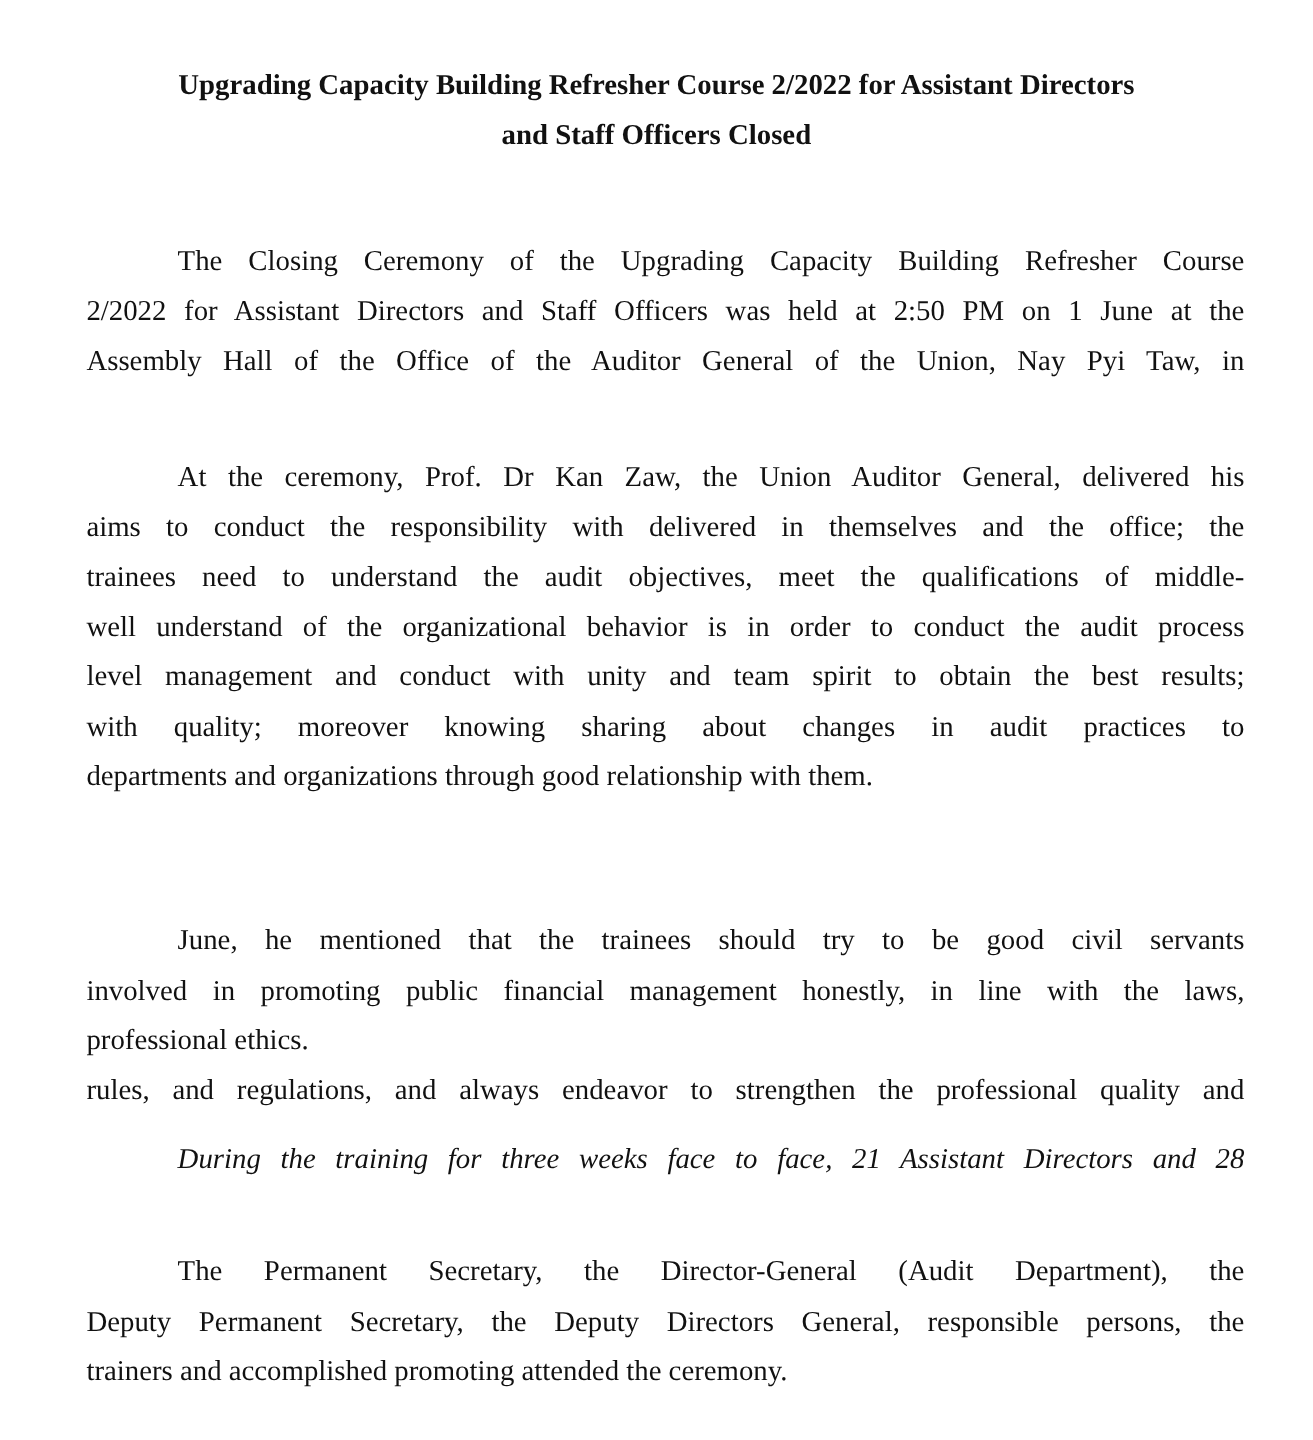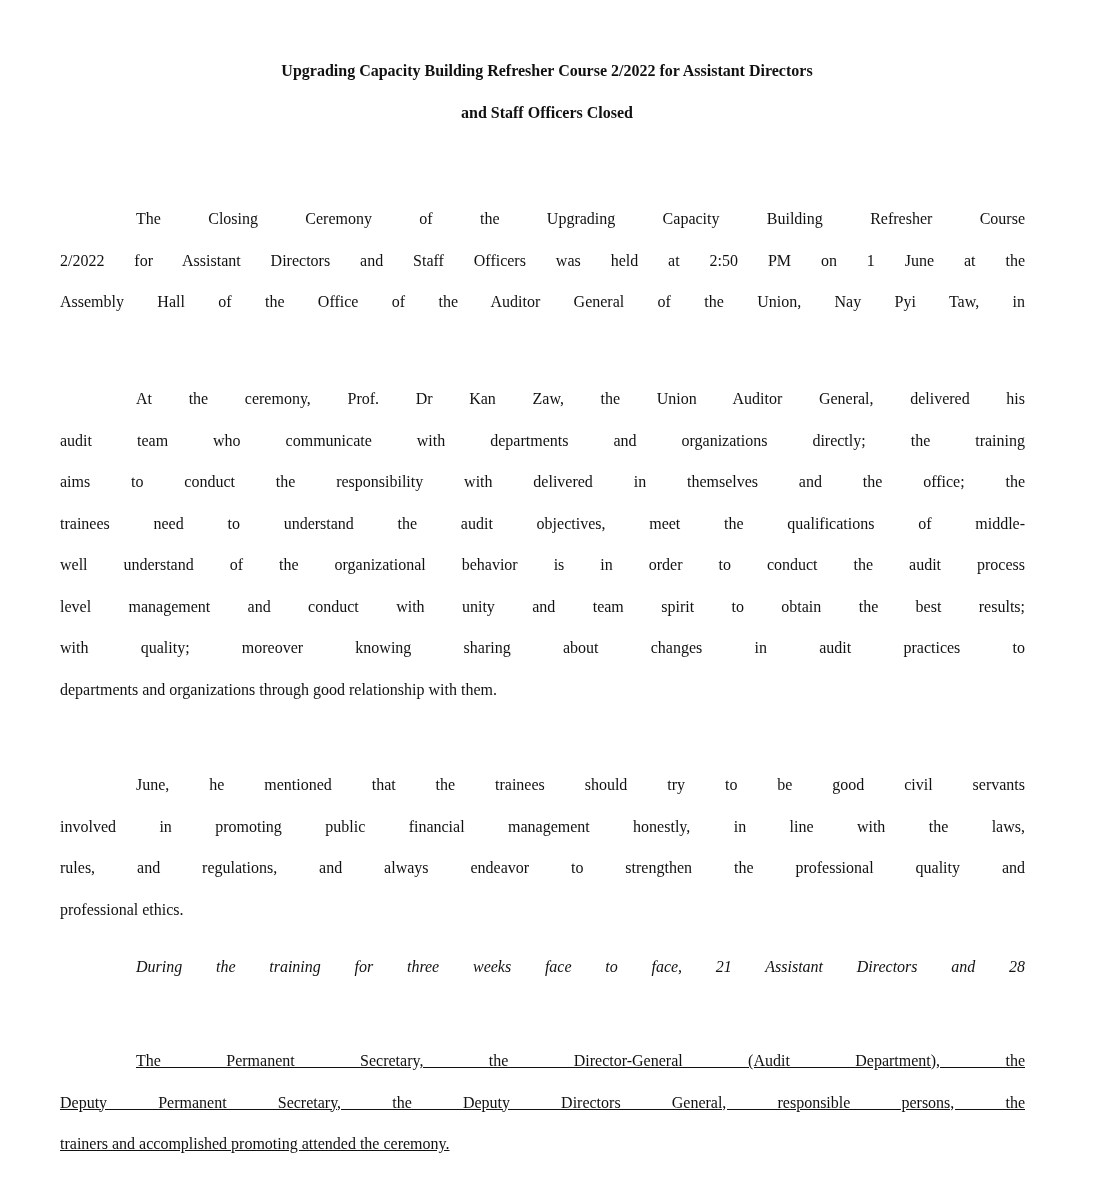--- a/index.html
+++ b/index.html
@@ -21,35 +21,35 @@
       top: 0;
       width: 1094px;
       height: 1200px;
     }
     .title {
       position: absolute;
       left: 0;
       width: 1094px;
       text-align: center;
       font-weight: bold;
-      font-size: 16px;
+      font-size: 24px;
       line-height: 42px;
       top: 50px;
       margin: 0;
     }
     .title .tline {
       display: block;
       white-space: nowrap;
     }
     .para {
       position: absolute;
-      left: 60px;
+      left: 72px;
       width: 965px;
       margin: 0;
-      font-size: 16px;
+      font-size: 24px;
       line-height: 41.5px;
     }
     .line {
       display: block;
       white-space: nowrap;
       text-align: justify;
       text-align-last: justify;
       height: 41.5px;
     }
     .line.indent {
@@ -71,39 +71,38 @@
   </h1>
 
   <p class="para" style="top:198px;">
     <span class="line indent">The Closing Ceremony of the Upgrading Capacity Building Refresher Course</span>
     <span class="line">2/2022 for Assistant Directors and Staff Officers was held at 2:50 PM on 1 June at the</span>
     <span class="line">Assembly Hall of the Office of the Auditor General of the Union, Nay Pyi Taw, in</span>
   </p>
 
   <p class="para" style="top:378px;">
     <span class="line indent">At the ceremony, Prof. Dr Kan Zaw, the Union Auditor General, delivered his</span>
-    <span class="line">audit team who communicate with departments and organizations directly; the training</span>
     <span class="line">aims to conduct the responsibility with delivered in themselves and the office; the</span>
     <span class="line">trainees need to understand the audit objectives, meet the qualifications of middle-</span>
     <span class="line">well understand of the organizational behavior is in order to conduct the audit process</span>
     <span class="line">level management and conduct with unity and team spirit to obtain the best results;</span>
     <span class="line">with quality; moreover knowing sharing about changes in audit practices to</span>
     <span class="line last">departments and organizations through good relationship with them.</span>
   </p>
 
   <p class="para" style="top:764px;">
     <span class="line indent">June, he mentioned that the trainees should try to be good civil servants</span>
     <span class="line">involved in promoting public financial management honestly, in line with the laws,</span>
+    <span class="line last">professional ethics.</span>
     <span class="line">rules, and regulations, and always endeavor to strengthen the professional quality and</span>
-    <span class="line last">professional ethics.</span>
   </p>
 
   <p class="para" style="top:946px;font-style:italic;">
     <span class="line indent">During the training for three weeks face to face, 21 Assistant Directors and 28</span>
   </p>
 
-  <p class="para" style="top:1040px;text-decoration:underline;">
+  <p class="para" style="top:1040px;">
     <span class="line indent">The Permanent Secretary, the Director-General (Audit Department), the</span>
     <span class="line">Deputy Permanent Secretary, the Deputy Directors General, responsible persons, the</span>
     <span class="line last">trainers and accomplished promoting attended the ceremony.</span>
   </p>
 
 </div>
 
 </body></html>

